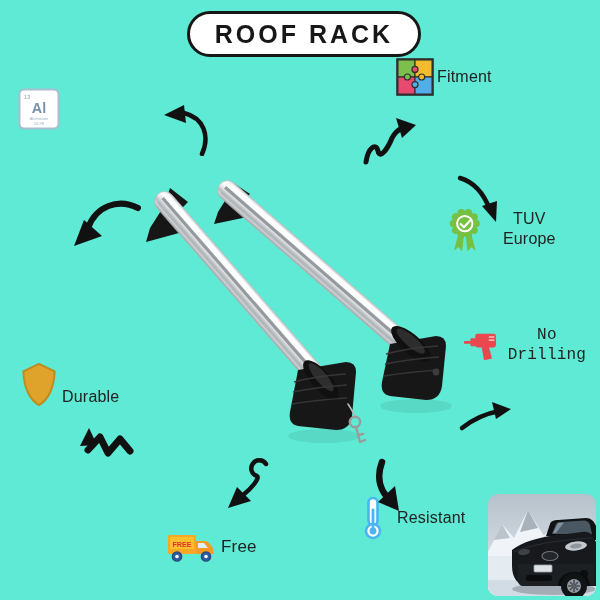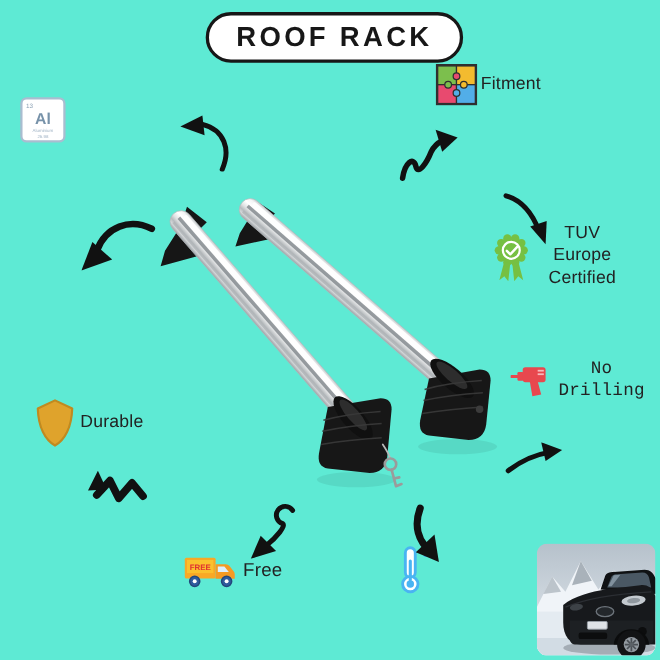--- a/index.html
+++ b/index.html
@@ -145,31 +145,30 @@
           <circle cx="19.1" cy="9.1" r="4.2"></circle>
         <circle cx="26.9" cy="9.1" r="4.2"></circle>
           <circle cx="33.1" cy="13.7" r="4.2"></circle>
         <circle cx="23" cy="21" r="13.5"></circle>
       </g>
       <circle cx="23" cy="21" r="8.5" fill="none" stroke="#fff" stroke-width="2.2"></circle>
       <path d="M18.5,21.5 l3.5,3.5 l7,-7.5" fill="none" stroke="#fff" stroke-width="2.4" stroke-linecap="round" stroke-linejoin="round"></path>
     </svg>
     <div class="flabel">
       <div>TUV Europe</div>
-      <div>Certified</div>
     </div>
   </div>
   <div class="abs arrow" style="left:456px;top:174px;">
     <svg width="48" height="50" viewBox="0 0 48 50">
       <path d="M4,4 C18,8 28,20 34,36" stroke="#111" stroke-width="4.5" fill="none" stroke-linecap="round"></path>
       <polygon points="26,32 40,48 41,27" fill="#111"></polygon>
     </svg>
   </div>
 
-  <div class="abs feature" style="left:30px;top:362px;width:118px;">
+  <div class="abs feature" style="left:19px;top:362px;width:118px;align-items:flex-end;">
     <svg width="40" height="45" viewBox="0 0 40 46">
       <path d="M20,2 L36,9.5 C35.5,27 29,39 20,44 C11,39 4.5,27 4,9.5 Z" fill="#dfa32c" stroke="#c08a20" stroke-width="2" stroke-linejoin="round"></path>
     </svg>
     <div class="flabel">Durable</div>
   </div>
   <div class="abs arrow" style="left:76px;top:428px;">
     <svg width="62" height="34" viewBox="0 0 62 34">
       <path d="M12,22 L24,9 L32,25 L44,11 L54,23" stroke="#111" stroke-width="7" fill="none" stroke-linecap="round" stroke-linejoin="round"></path>
       <polygon points="4,18 13,0 21,17" fill="#111"></polygon>
     </svg>
@@ -190,21 +189,21 @@
       <div>No Drilling</div>
     </div>
   </div>
   <div class="abs arrow" style="left:458px;top:402px;">
     <svg width="56" height="30" viewBox="0 0 56 30">
       <path d="M4,26 C18,15 30,11 42,9" stroke="#111" stroke-width="4.5" fill="none" stroke-linecap="round"></path>
       <polygon points="34,0 53,7 38,17" fill="#111"></polygon>
     </svg>
   </div>
 
-  <div class="abs feature" style="left:166px;top:500px;width:124px;text-align:center;">
+  <div class="abs feature" style="left:166px;top:528px;width:124px;text-align:center;">
     <svg width="52" height="38" viewBox="0 0 52 38">
       <rect x="2" y="7" width="28" height="19" rx="1.5" fill="#f9a825"></rect>
       <rect x="4" y="9" width="24" height="12" fill="#fbc02d"></rect>
       <text x="16" y="18.5" font-size="7.2" font-weight="bold" text-anchor="middle" fill="#e03131">FREE</text>
       <path d="M30,13 h9 c1.5,0 3,0.8 4,2 l3.5,4.5 c0.6,0.8 0.9,1.6 0.9,2.6 v4 h-17.4 Z" fill="#f59a23"></path>
       <path d="M32,15 h6 l4,5 h-10 Z" fill="#dfeffc"></path>
       <circle cx="11" cy="28.5" r="4.6" fill="#2f5c9e" stroke="#23477c" stroke-width="1.4"></circle>
       <circle cx="11" cy="28.5" r="1.8" fill="#fff"></circle>
       <circle cx="40" cy="28.5" r="4.6" fill="#2f5c9e" stroke="#23477c" stroke-width="1.4"></circle>
       <circle cx="40" cy="28.5" r="1.8" fill="#fff"></circle>
@@ -222,20 +221,21 @@
 
   <div class="abs feature" style="left:356px;top:496px;width:128px;">
     <svg width="38" height="44" viewBox="0 0 38 44">
       <rect x="12.5" y="2" width="9" height="27" rx="4.5" fill="#fff" stroke="#49b4f2" stroke-width="2.6"></rect>
       <circle cx="17" cy="35" r="7" fill="#fff" stroke="#49b4f2" stroke-width="2.6"></circle>
       <line x1="17" y1="14" x2="17" y2="31" stroke="#49b4f2" stroke-width="2.8" stroke-linecap="round"></line>
       <circle cx="17" cy="35" r="3.4" fill="#49b4f2"></circle>
       <text x="25" y="10" font-size="9" font-weight="bold" fill="#49b4f2">°c</text>
     </svg>
     <div class="flabel">
+      <div>Resistant</div>
     </div>
   </div>
   <div class="abs arrow" style="left:368px;top:458px;">
     <svg width="44" height="56" viewBox="0 0 44 56">
       <path d="M14,4 C8,20 12,34 24,44" stroke="#111" stroke-width="6.5" fill="none" stroke-linecap="round"></path>
       <polygon points="10,44 31,53 27,28" fill="#111"></polygon>
     </svg>
   </div>
 
   <div class="abs carphoto">

